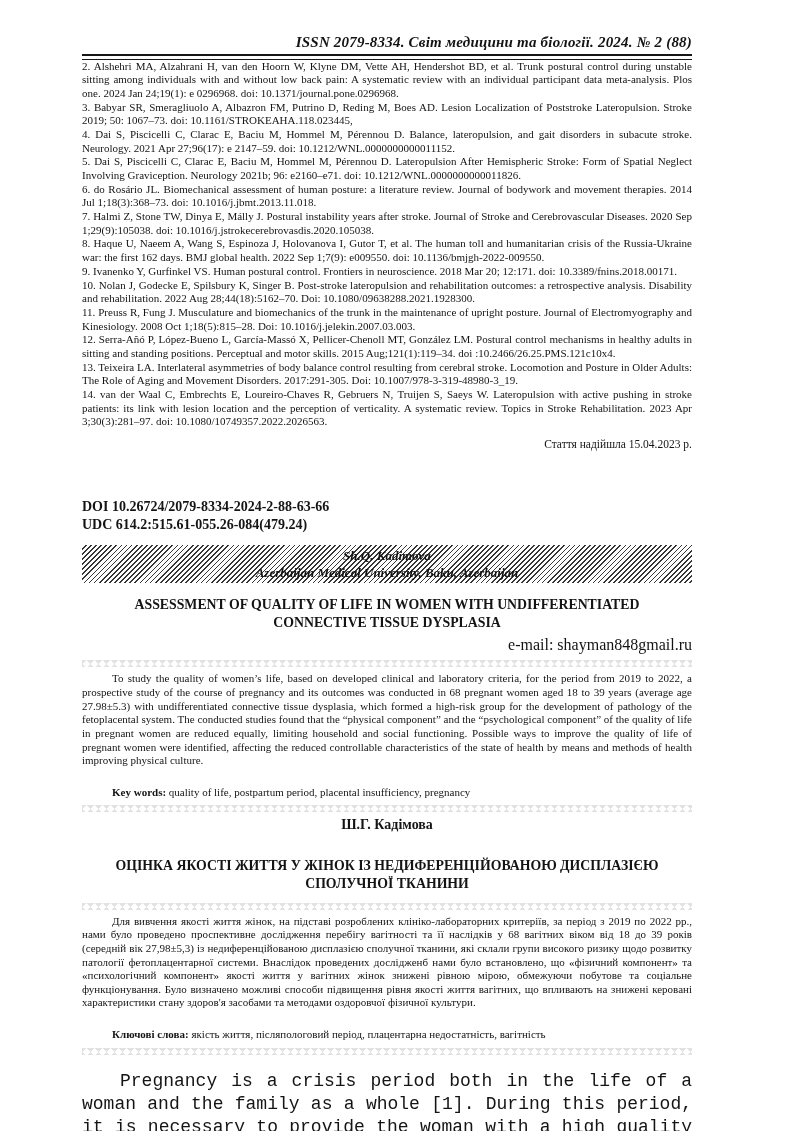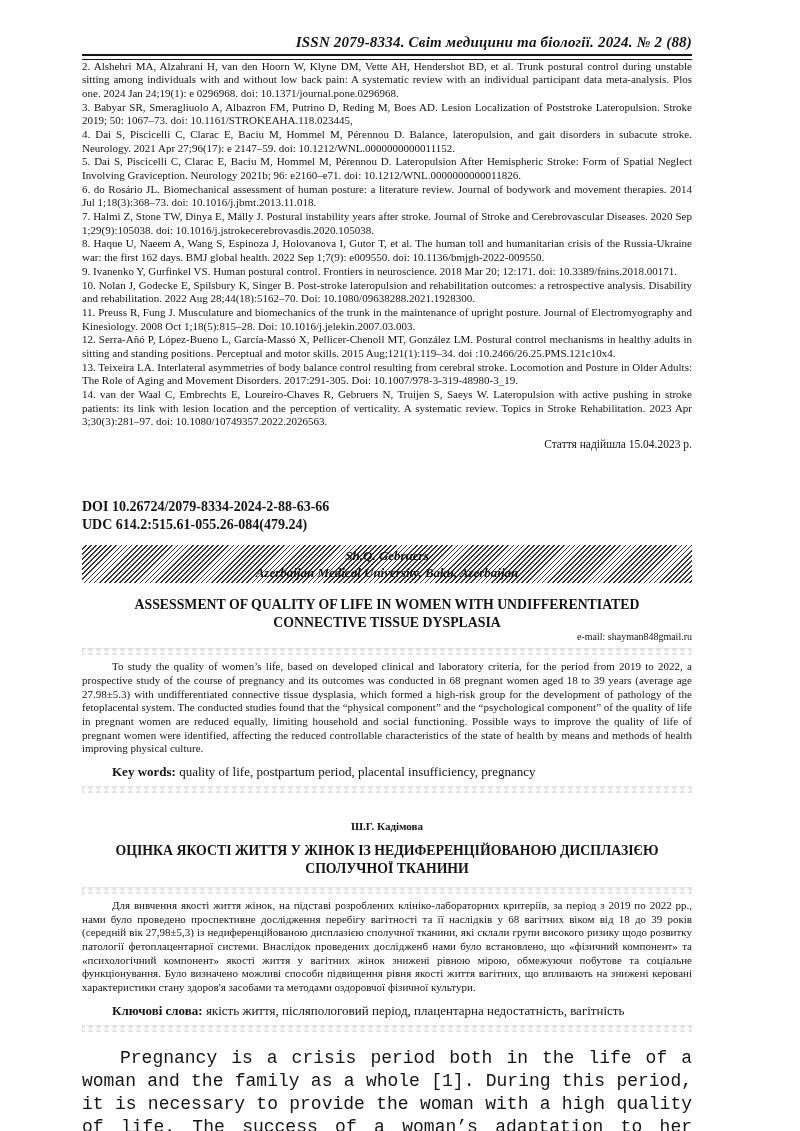--- a/index.html
+++ b/index.html
@@ -16,36 +16,36 @@
   .refs p { margin:0; }
   .received { text-align:right; font-size:11.5px; margin-top:9px; }
   .doi-block { margin-top:48px; font-weight:bold; font-size:14px; line-height:1.25; }
   .band {
     margin-top:12px; height:38px;
     display:flex; flex-direction:column; justify-content:center;
     text-align:center; font-weight:bold; font-style:italic; font-size:13px; line-height:17px;
     background:repeating-linear-gradient(135deg,#ffffff 0px,#ffffff 2.4px,#353535 2.4px,#353535 3.6px);
   }
   .title-en, .title-ua { margin:13px auto 0; max-width:600px; text-align:center; font-weight:bold; font-size:13.8px; line-height:1.28; }
-  .email { text-align:right; font-size:10px; }
+  .email { text-align:right; font-size:16px; margin-top:5px; }
   .zigzag {
     height:7px; margin:6px 0 5px;
     background-color:#ffffff;
     background-image:
       linear-gradient(135deg,#e2e2e2 25%,transparent 25%),
       linear-gradient(225deg,#e2e2e2 25%,transparent 25%),
       linear-gradient(315deg,#e2e2e2 25%,transparent 25%),
       linear-gradient(45deg,#e2e2e2 25%,transparent 25%);
     background-size:8px 8px;
   }
   .abstract { font-size:11px; line-height:1.24; text-align:justify; text-indent:30px; margin:0; }
-  .keywords { font-size:13px; line-height:1.24; text-indent:30px; margin:8px 0 0 0; }
+  .keywords { font-size:11px; line-height:1.24; text-indent:30px; margin:18px 0 0 0; }
   .bold { font-weight:bold; }
-  .author-ua { text-align:center; font-weight:bold; font-size:11px; margin-top:27px; }
-  .title-ua { margin-top:10px; }
+  .author-ua { text-align:center; font-weight:bold; font-size:14px; margin-top:5px; }
+  .title-ua { margin-top:24px; }
   .sep-ua { margin-top:10px; }
   .abstract-block { margin-top:2px; }
   .body-text { margin:15px 0 0 0; font-size:18px; line-height:1.28; text-align:justify; text-indent:38px;font-family:Liberation Mono, monospace; }
   .copyright { margin-top:15px; padding-left:52px; font-size:13px; }
   .page-number { text-align:center; font-size:13px; margin-top:1px; }
 </style>
 </head>
 <body>
 
 <div class="page">
@@ -70,21 +70,21 @@
     </div>
 
   <div class="received">Стаття надійшла 15.04.2023 р.</div>
 
   <div class="doi-block">
     <div>DOI 10.26724/2079-8334-2024-2-88-63-66</div>
     <div>UDC 614.2:515.61-055.26-084(479.24)</div>
   </div>
 
   <div class="band">
-    <div>Sh.Q. Gebruers</div>
+    <div>Sh.Q. Kadimova</div>
     <div>Azerbaijan Medical University, Baku, Azerbaijan</div>
   </div>
 
   <div class="title-en">ASSESSMENT OF QUALITY OF LIFE IN WOMEN WITH UNDIFFERENTIATED CONNECTIVE TISSUE DYSPLASIA</div>
 
   <div class="email">e-mail: shayman848gmail.ru</div>
 
   <div class="zigzag"></div>
 
   <div class="abstract-block">

